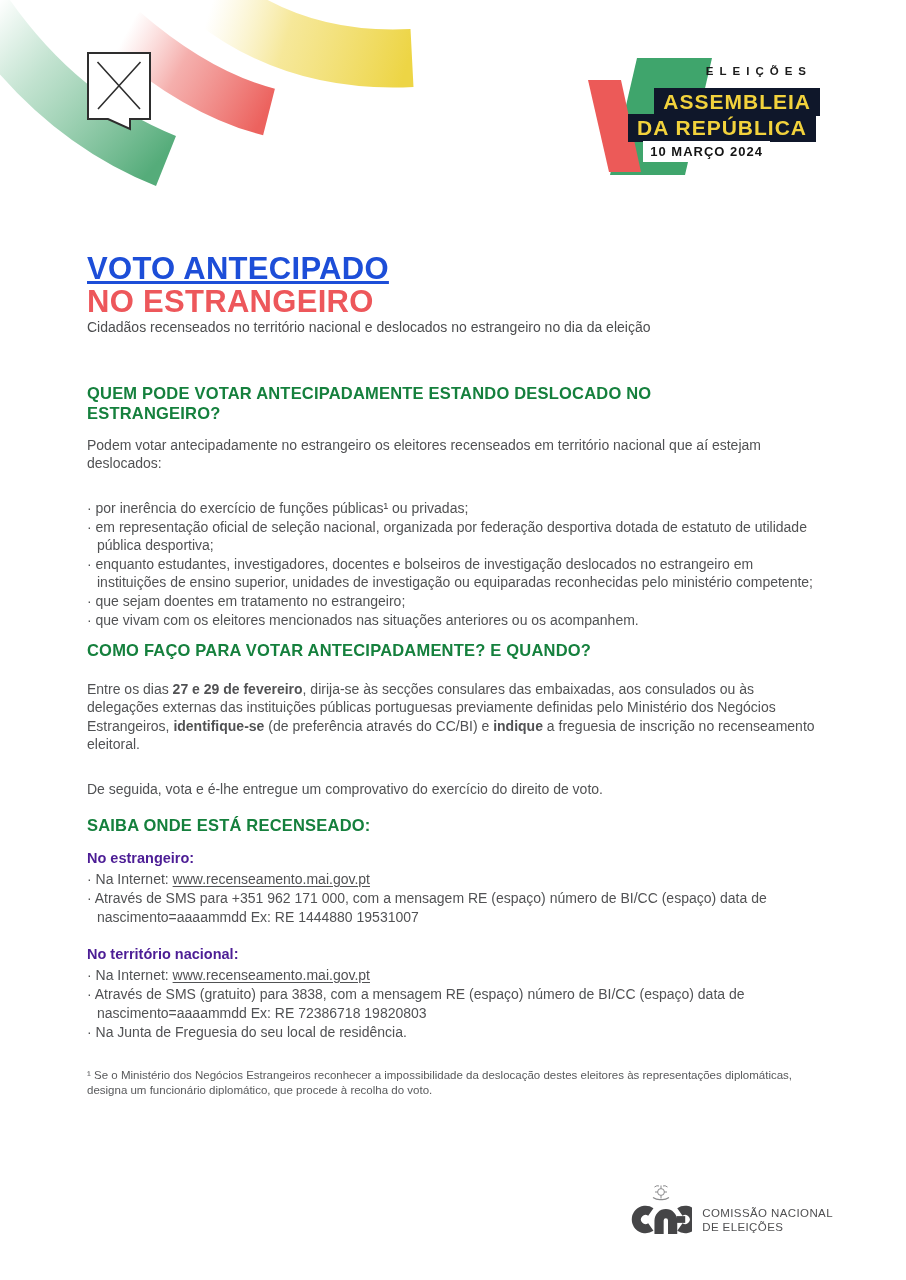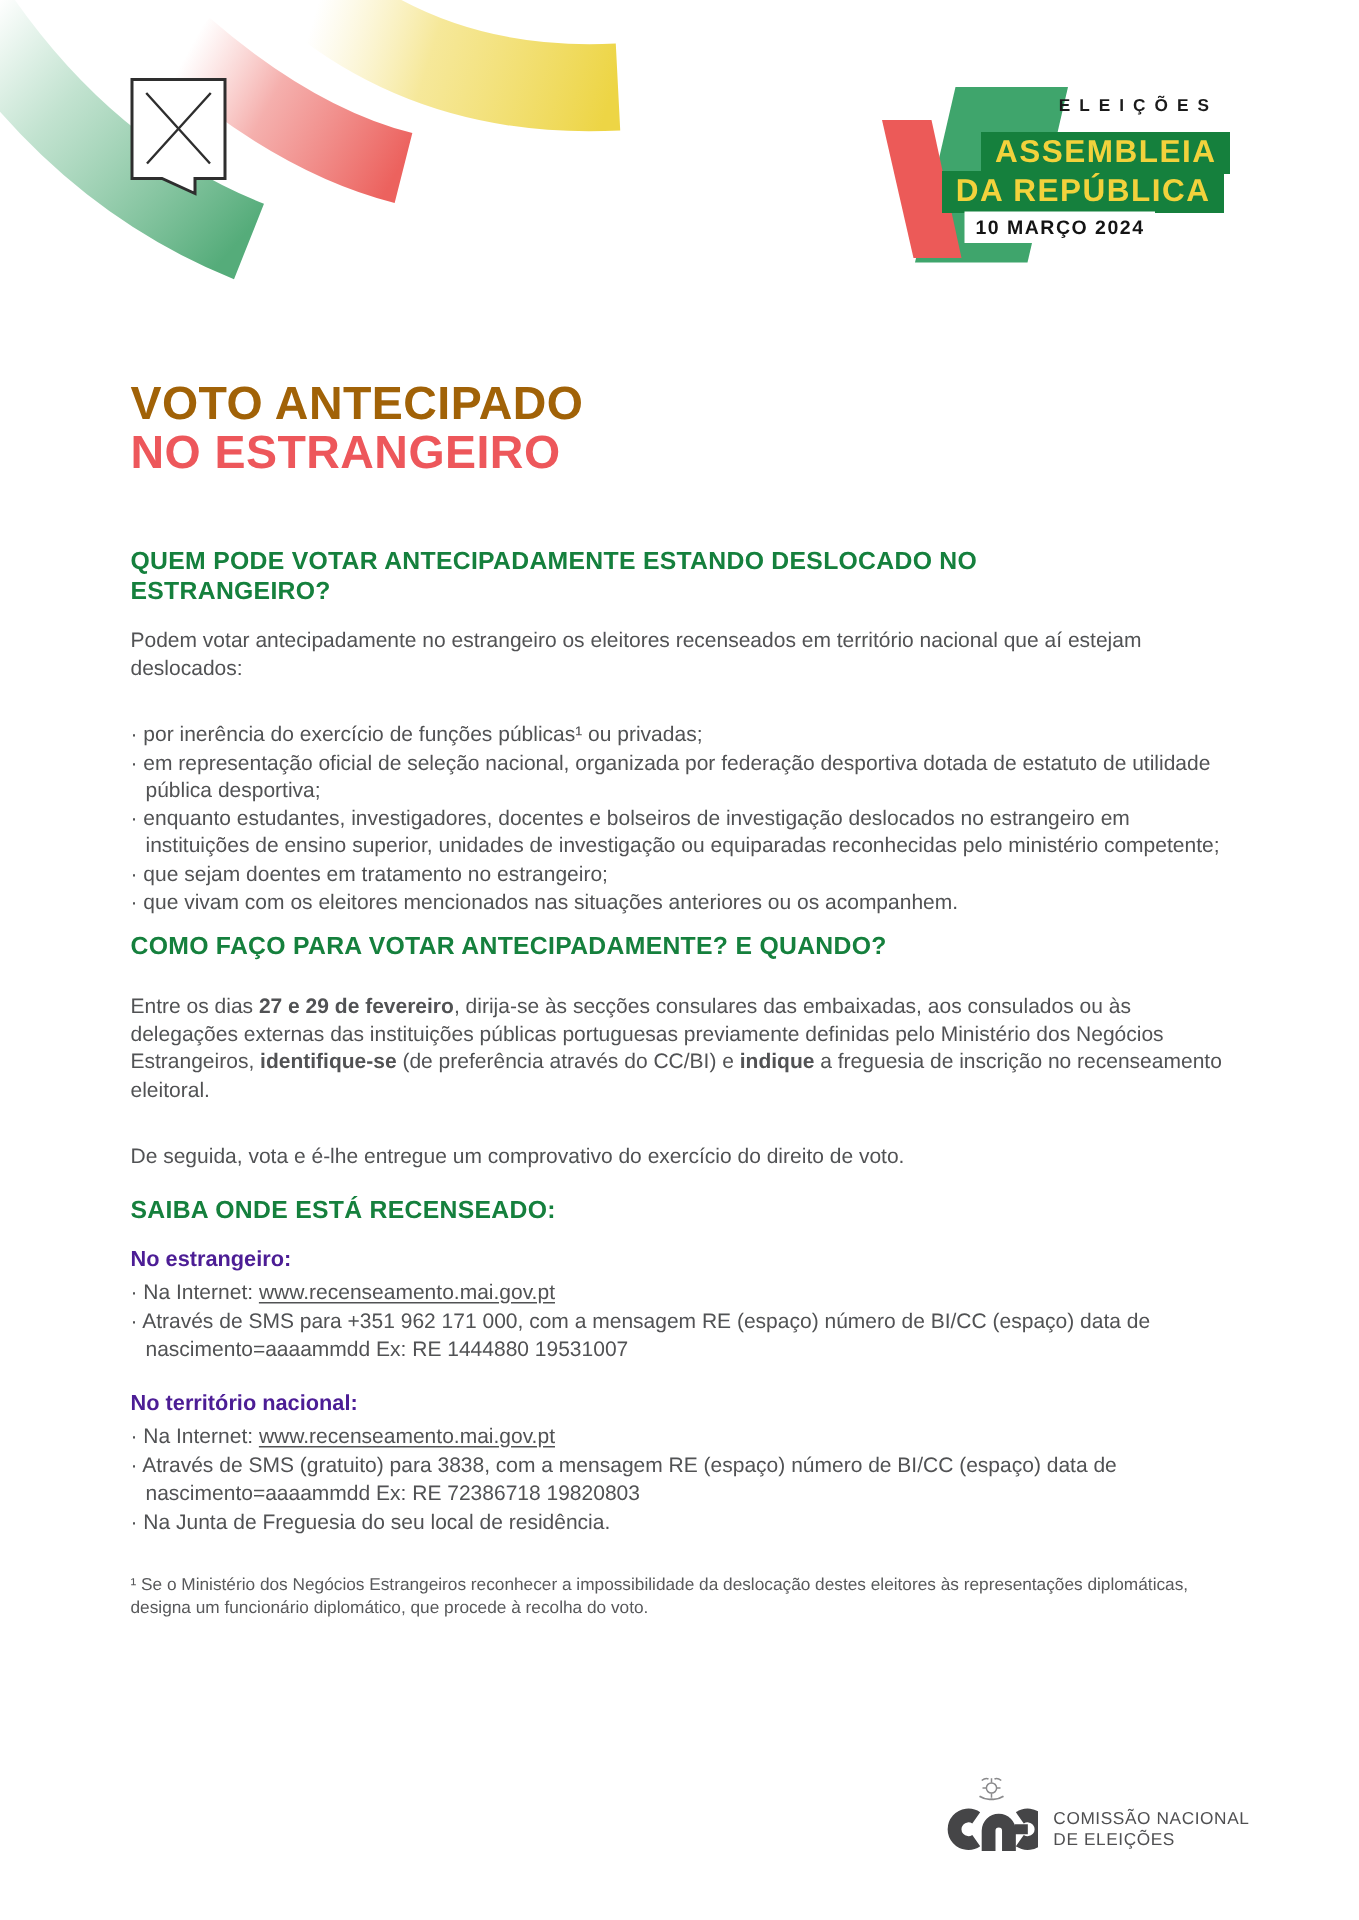--- a/index.html
+++ b/index.html
@@ -15,36 +15,36 @@
   
   .swooshes{position:absolute;left:0;top:0;pointer-events:none;}
   
   .ar-logo{position:absolute;top:40px;right:86px;width:240px;height:140px;}
   .ar-logo .shapes{position:absolute;left:0;top:0;}
   .ar-eyebrow{
     position:absolute;top:25px;right:8px;
     font-size:11.5px;font-weight:700;letter-spacing:6px;color:#1b1b1b;white-space:nowrap;
   }
   .ar-box{
-    position:absolute;background:#15803d;color:#F2D23C;
+    position:absolute;background:#0f172a;color:#F2D23C;
     font-weight:800;font-size:21px;line-height:21px;letter-spacing:1px;
     padding:3px 9px 4px;white-space:nowrap;
   }
   .ar-box.line1{top:48px;right:0;}
   .ar-box.line2{top:74px;right:4px;text-align:center;}
   .ar-date{
     position:absolute;top:101px;right:50px;
     background:#ffffff;color:#141414;
     font-size:13px;font-weight:700;letter-spacing:1px;white-space:nowrap;
     padding:3px 7px;
   }
   
   .content{position:relative;padding:252px 83px 0 87px;}
   .title{margin:0;font-size:31px;line-height:33px;font-weight:800;letter-spacing:.3px;}
-  .title .t1{color:#a16207;}
+  .title .t1{color:#1d4ed8;text-decoration:underline;}
   .title .t2{color:#ED575B;}
   .subtitle{margin-top:22px;width:665px;font-size:16px;line-height:21px;color:#4c4d4f;}
   .sec-h{
     margin:0;color:#15803d;font-weight:800;
     font-size:16.5px;line-height:20px;letter-spacing:.2px;
   }
   .h-quem{margin-top:46px;width:640px;}
   .h-como{margin-top:11px;}
   .h-saiba{margin-top:17px;}
   .body-p{margin:0;font-size:14px;line-height:18.5px;}
@@ -111,20 +111,21 @@
     <div class="ar-date">10 MARÇO 2024</div>
   </div>
 
   <div class="content">
 
     <h1 class="title">
       <div class="t1">VOTO ANTECIPADO</div>
       <div class="t2">NO ESTRANGEIRO</div>
     </h1>
 
+    <p class="subtitle body-p">Cidadãos recenseados no território nacional e deslocados no estrangeiro no dia da eleição</p>
 
     <h2 class="sec-h h-quem">QUEM PODE VOTAR ANTECIPADAMENTE ESTANDO DESLOCADO NO ESTRANGEIRO?</h2>
 
     <p class="body-p p-intro">Podem votar antecipadamente no estrangeiro os eleitores recenseados em território nacional que aí estejam deslocados:</p>
 
     <ul class="bullets">
       <li>· por inerência do exercício de funções públicas¹ ou privadas;</li>
       <li>· em representação oficial de seleção nacional, organizada por federação desportiva dotada de estatuto de utilidade pública desportiva;</li>
       <li>· enquanto estudantes, investigadores, docentes e bolseiros de investigação deslocados no estrangeiro em instituições de ensino superior, unidades de investigação ou equiparadas reconhecidas pelo ministério competente;</li>
       <li>· que sejam doentes em tratamento no estrangeiro;</li>

